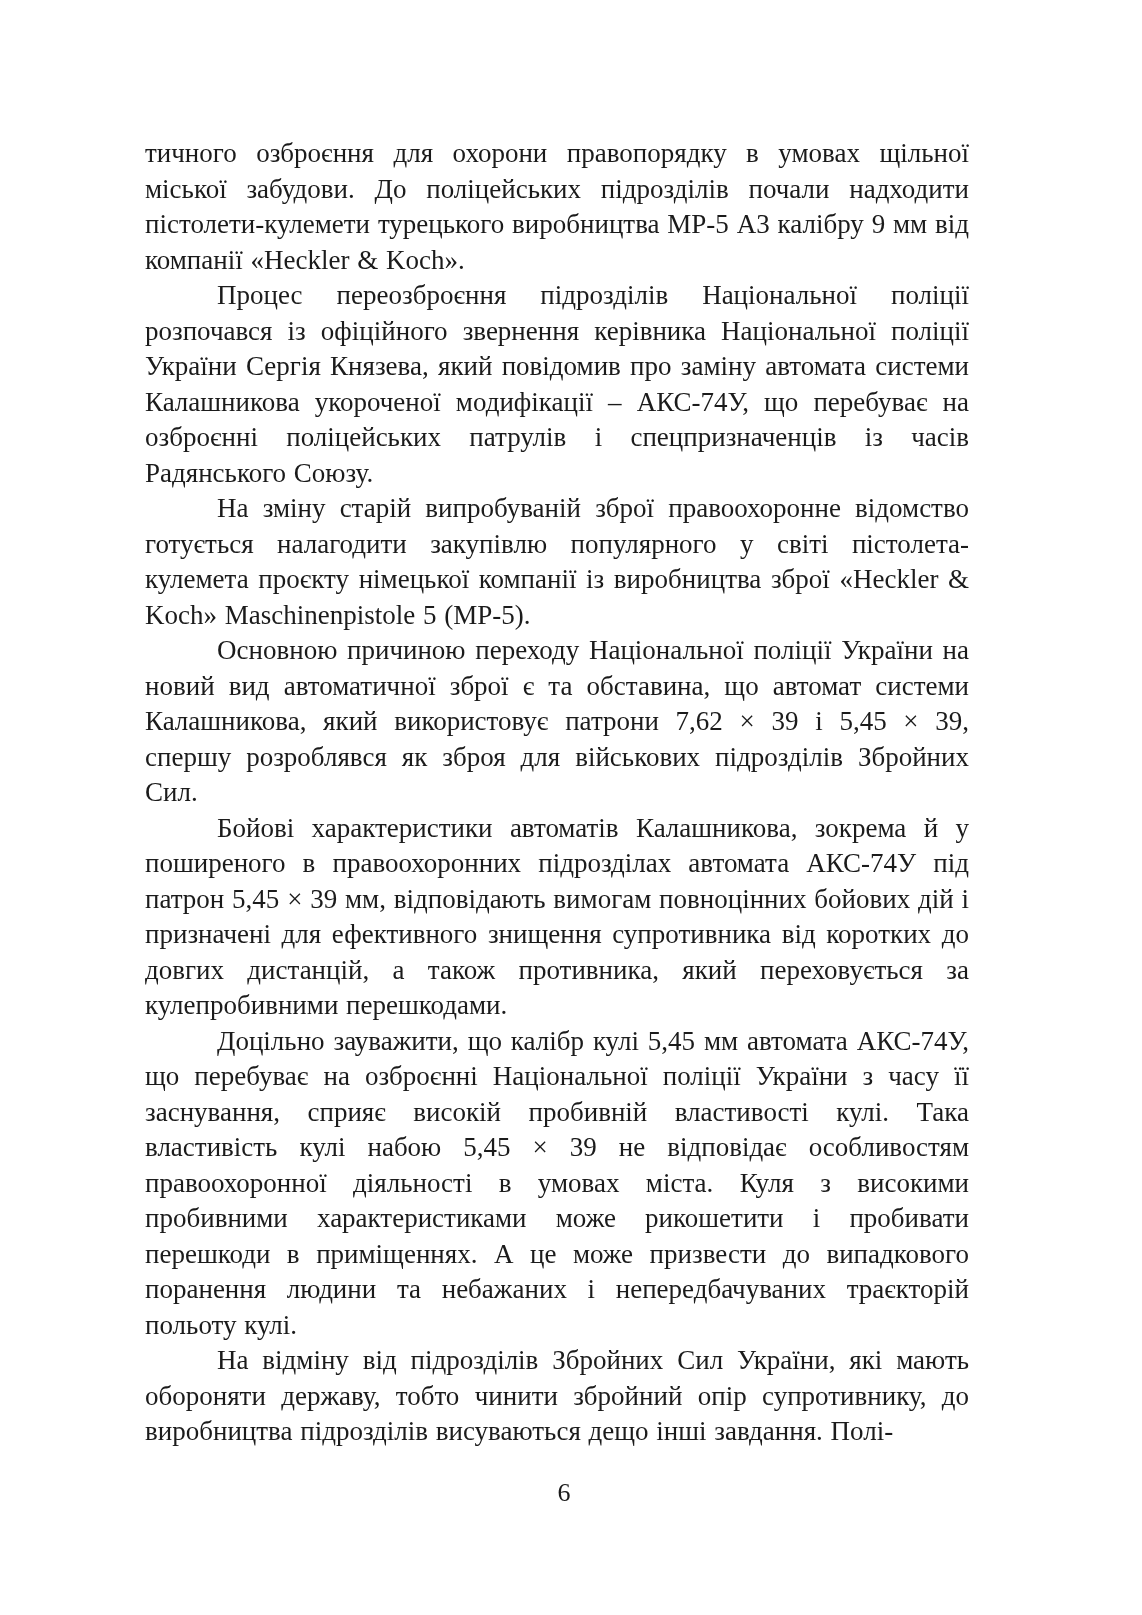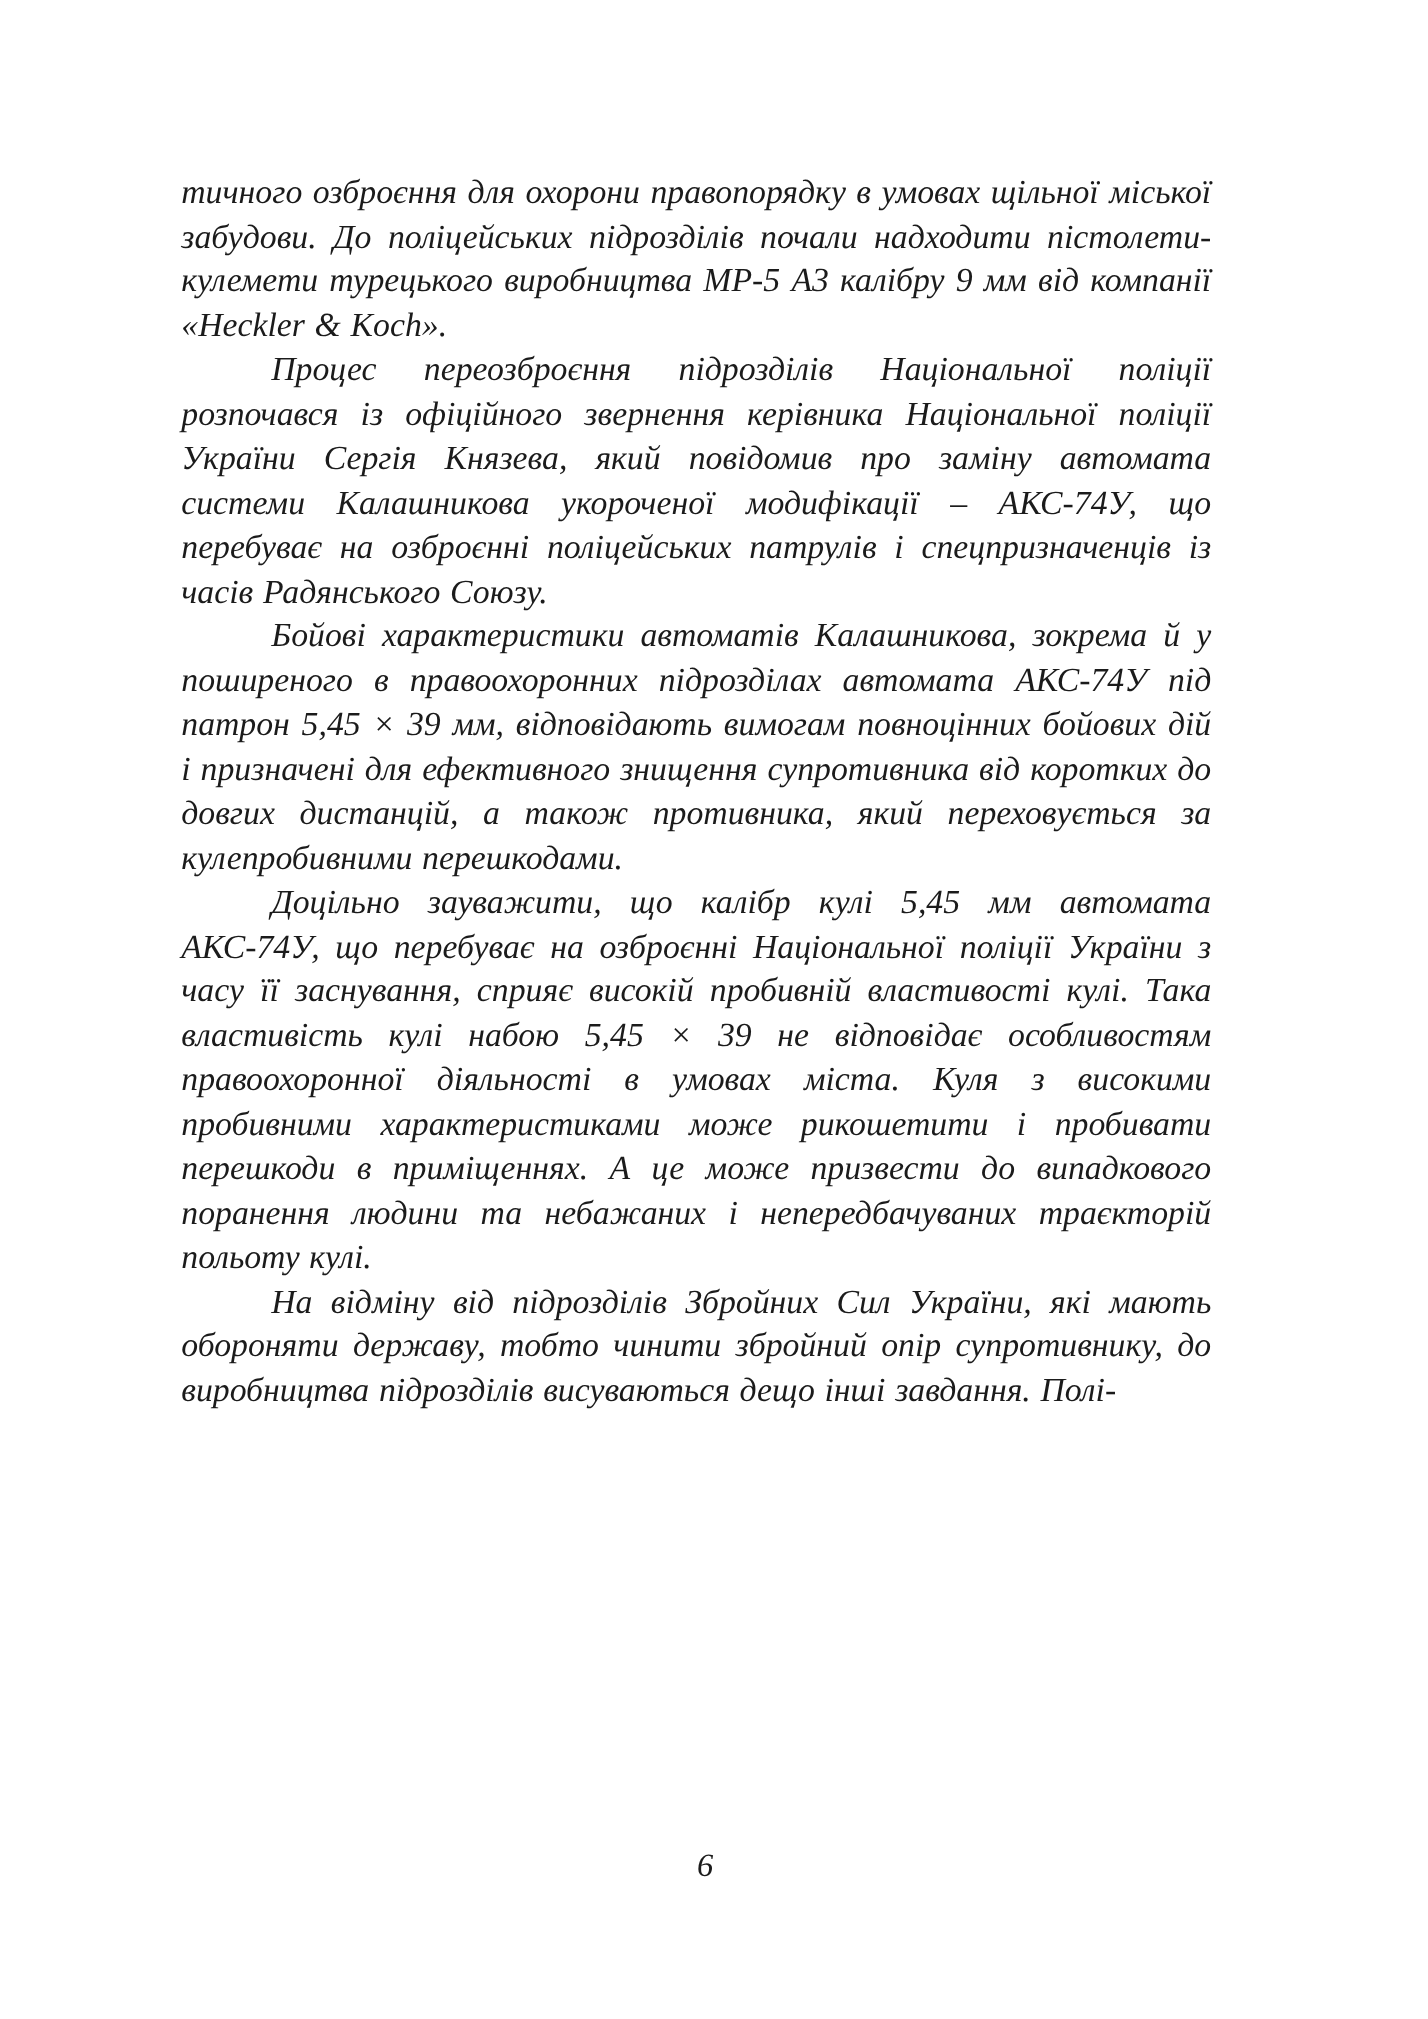--- a/index.html
+++ b/index.html
@@ -12,21 +12,20 @@
     height: 1615px;
     font-family: "Liberation Serif", "DejaVu Serif", serif;
     color: #1b1b1b;
   }
   .page {
     position: relative;
     width: 1128px;
     height: 1615px;
     background: #ffffff;
     overflow: hidden;
-    font-style: italic;
   }
   .text-block {
     position: absolute;
     left: 145px;
     top: 136px;
     width: 824px;
     font-size: 27px;
     line-height: 35.5px;
     text-align: justify;
   }
@@ -48,18 +47,20 @@
     color: #1b1b1b;
   }
 </style>
 </head>
 <body>
 
 <div class="page">
   <div class="text-block">
     <p class="para no-indent">тичного озброєння для охорони правопорядку в умовах щільної міської забудови. До поліцейських підрозділів почали надходити пістолети-кулемети турецького виробництва МР-5 А3 калібру 9 мм від компанії «Heckler &amp; Koch».</p>
     <p class="para">Процес переозброєння підрозділів Національної поліції розпочався із офіційного звернення керівника Національної поліції України Сергія Князева, який повідомив про заміну автомата системи Калашникова укороченої модифікації – АКС-74У, що перебуває на озброєнні поліцейських патрулів і спецпризначенців із часів Радянського Союзу.</p>
+    <p class="para">На зміну старій випробуваній зброї правоохоронне відомство готується налагодити закупівлю популярного у світі пістолета-кулемета проєкту німецької компанії із виробництва зброї «Heckler &amp; Koch» Maschinenpistole 5 (МР-5).</p>
+    <p class="para">Основною причиною переходу Національної поліції України на новий вид автоматичної зброї є та обставина, що автомат системи Калашникова, який використовує патрони 7,62 × 39 і 5,45 × 39, спершу розроблявся як зброя для військових підрозділів Збройних Сил.</p>
     <p class="para">Бойові характеристики автоматів Калашникова, зокрема й у поширеного в правоохоронних підрозділах автомата АКС-74У під патрон 5,45 × 39 мм, відповідають вимогам повноцінних бойових дій і призначені для ефективного знищення супротивника від коротких до довгих дистанцій, а також противника, який переховується за кулепробивними перешкодами.</p>
     <p class="para">Доцільно зауважити, що калібр кулі 5,45 мм автомата АКС-74У, що перебуває на озброєнні Національної поліції України з часу її заснування, сприяє високій пробивній властивості кулі. Така властивість кулі набою 5,45 × 39 не відповідає особливостям правоохоронної діяльності в умовах міста. Куля з високими пробивними характеристиками може рикошетити і пробивати перешкоди в приміщеннях. А це може призвести до випадкового поранення людини та небажаних і непередбачуваних траєкторій польоту кулі.</p>
     <p class="para">На відміну від підрозділів Збройних Сил України, які мають обороняти державу, тобто чинити збройний опір супротивнику, до виробництва підрозділів висуваються дещо інші завдання. Полі-</p>
   </div>
   <div class="page-number">6</div>
 </div>
 
 </body></html>

